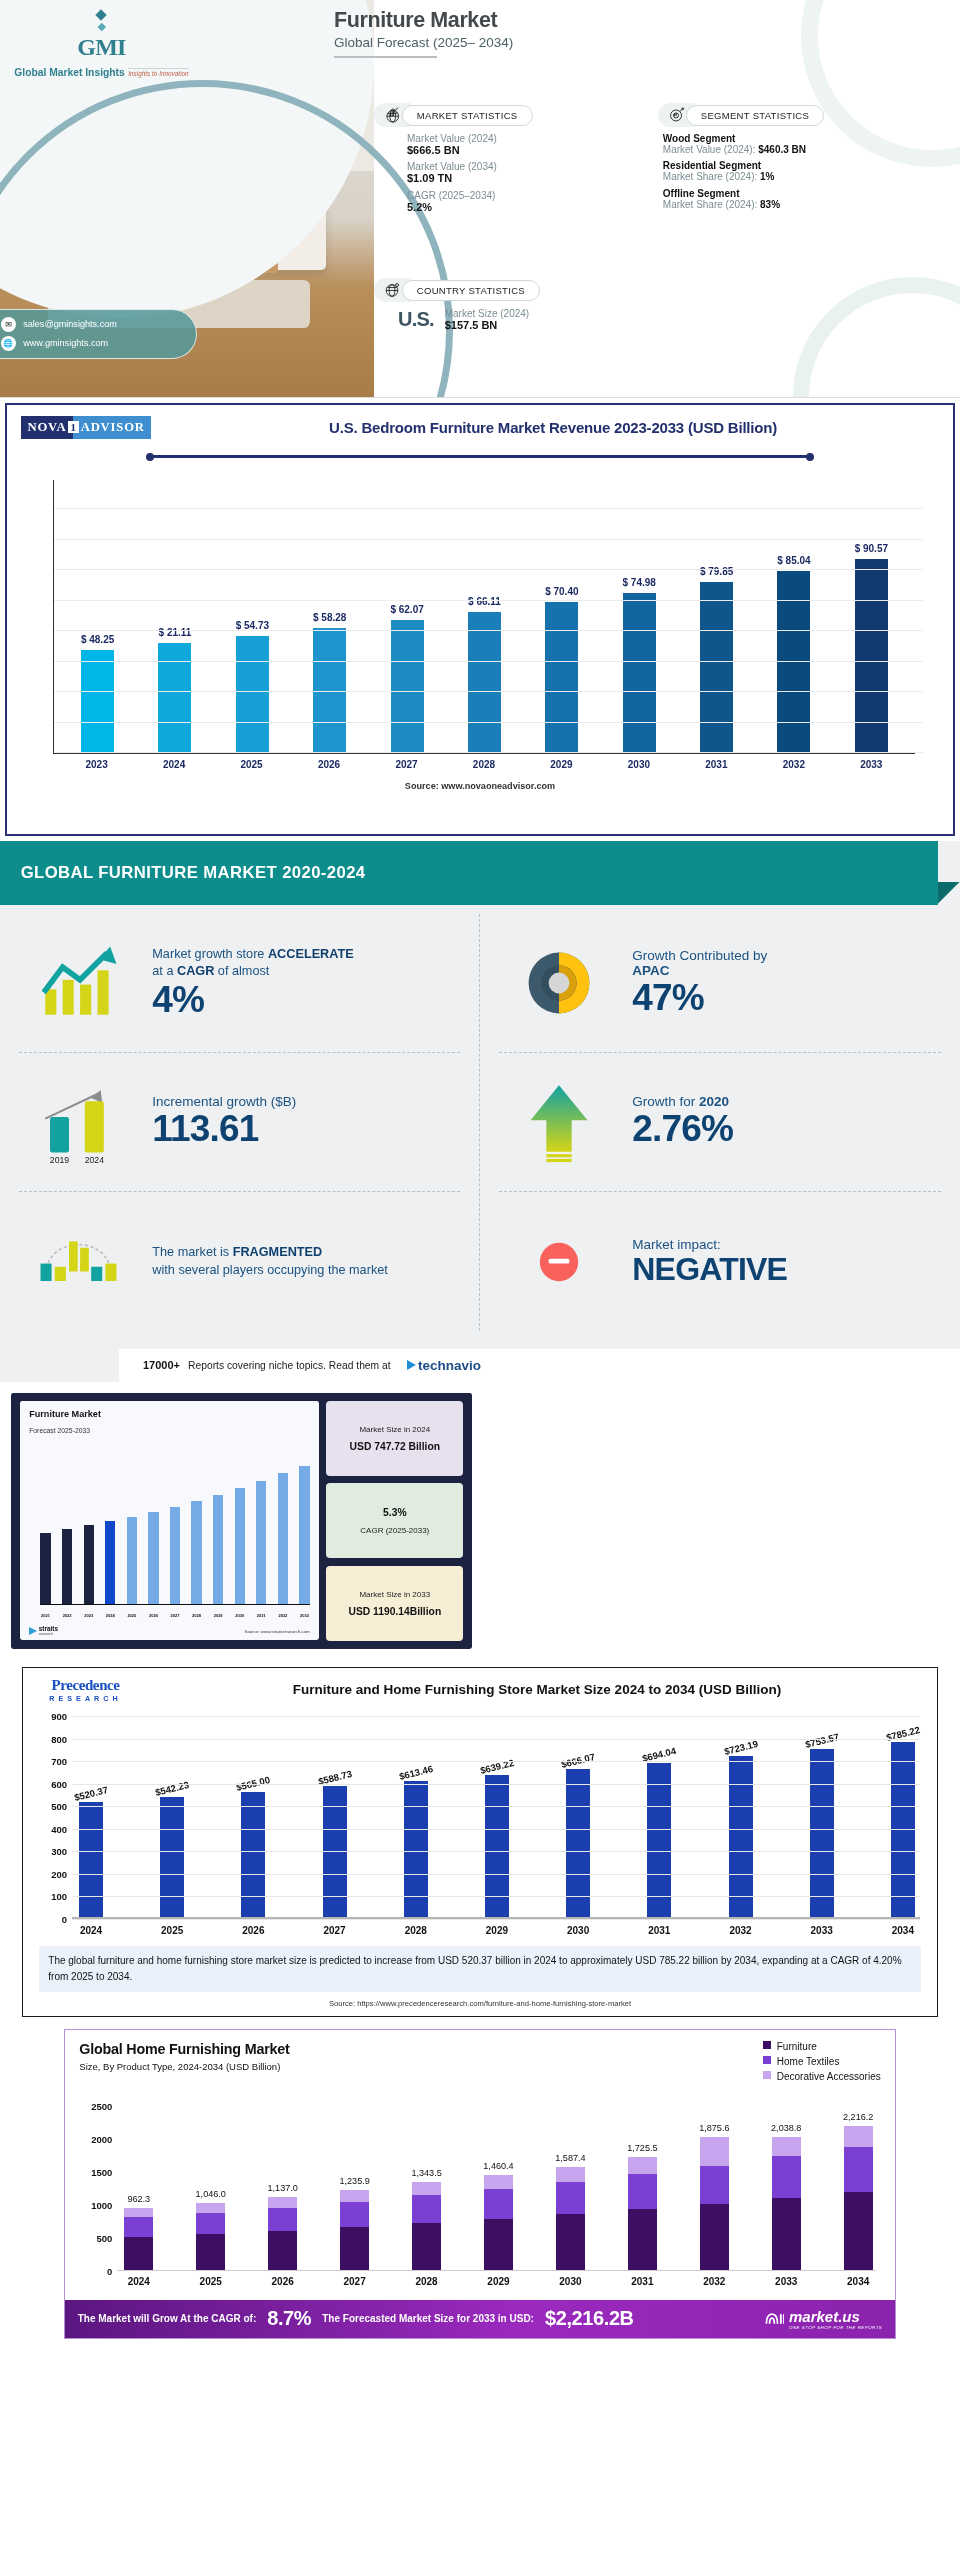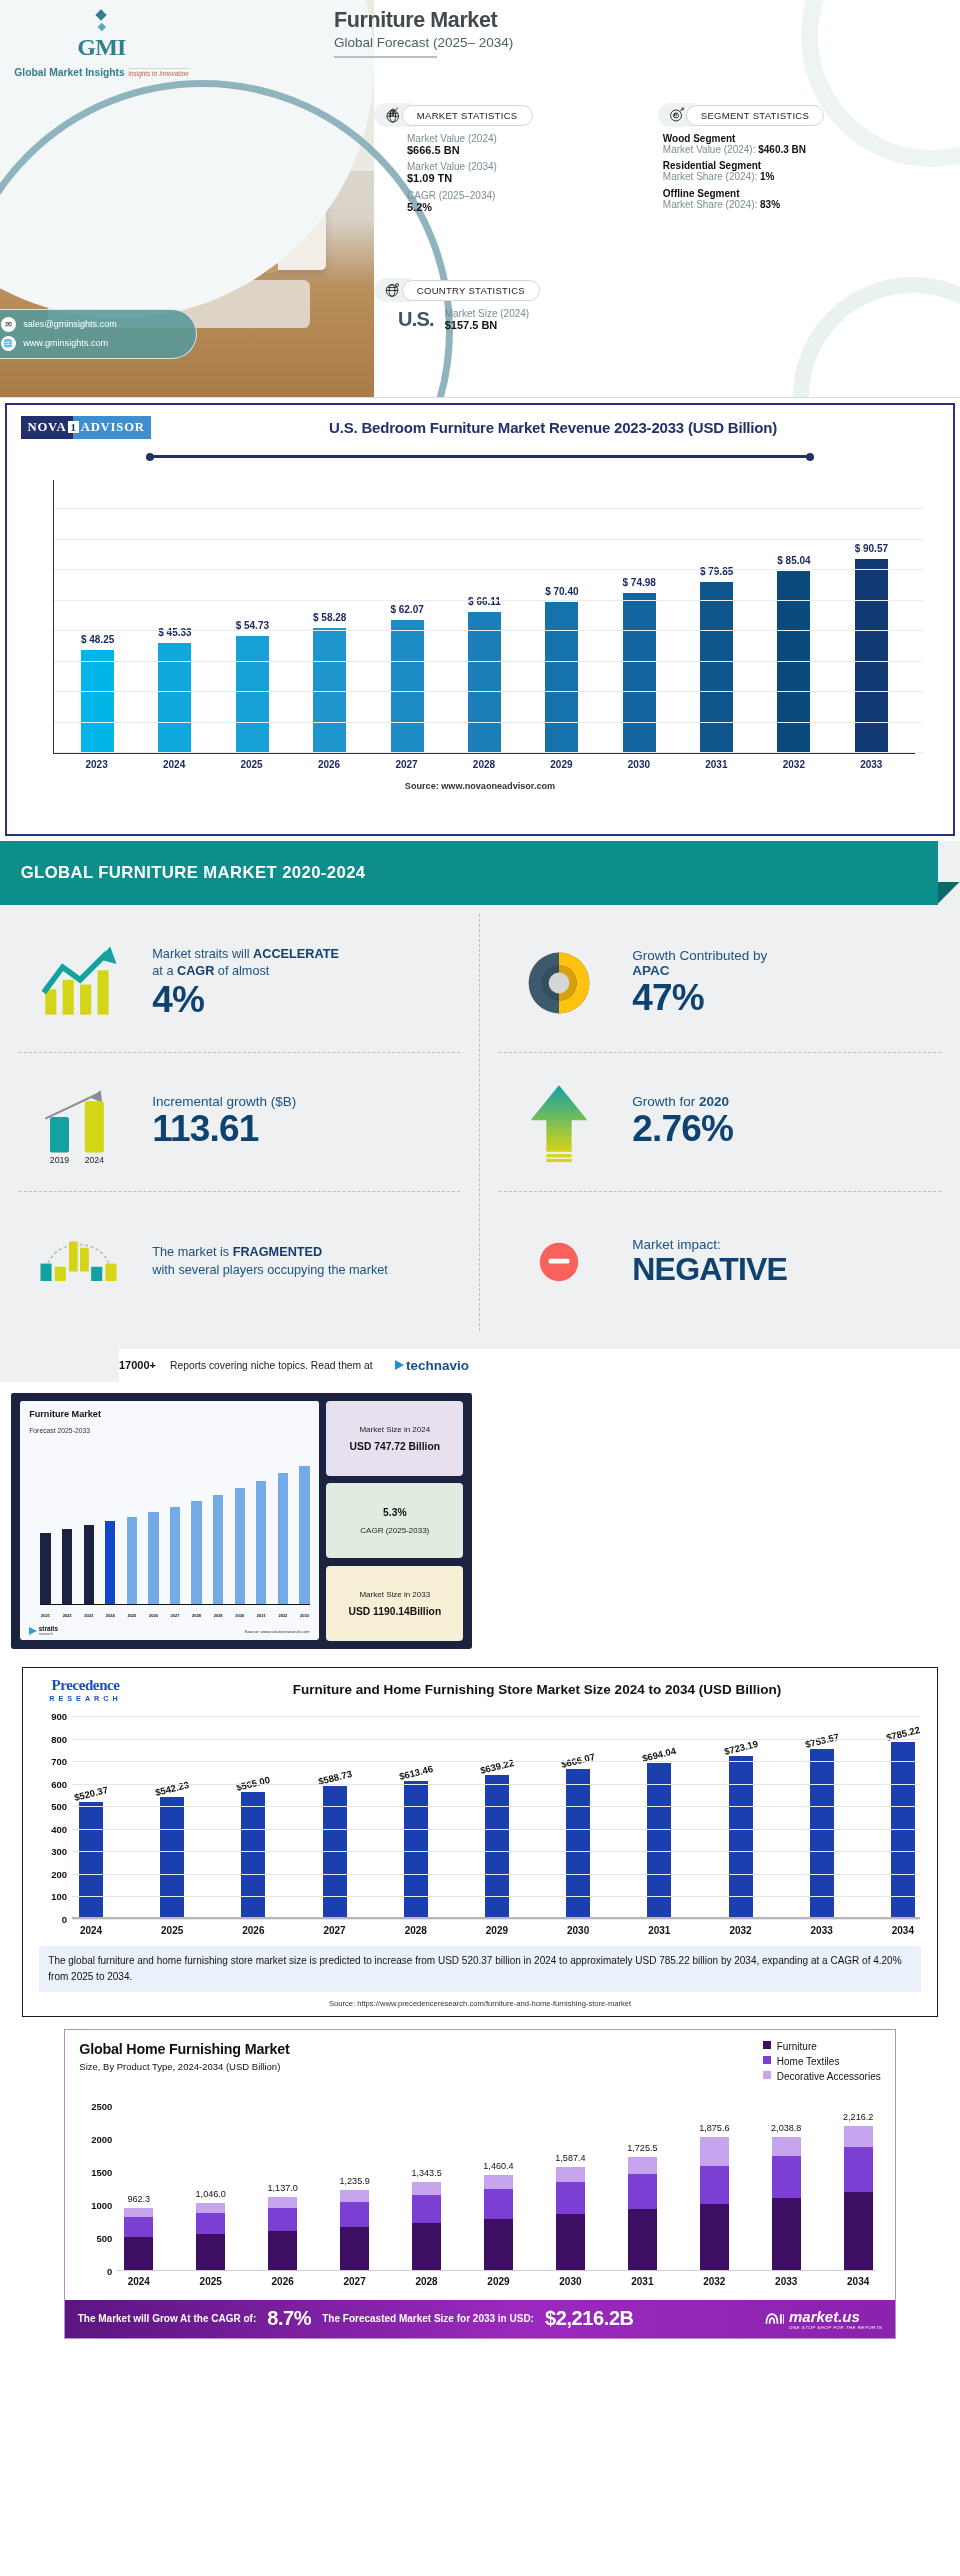--- a/index.html
+++ b/index.html
@@ -156,21 +156,21 @@
   .gfm-cell:last-child { border-bottom:none; }
   .gfm-ico { width:119px; display:flex; align-items:center; justify-content:center;}
   .gfm-txt { flex:1; color:#1b4a7a;}
   .gfm-txt .lead { font-size:12.7px; line-height:1.35; color:#1b5282;}
   .gfm-txt .lead b { color:#104070; }
   .gfm-txt .big { font-size:37px; font-weight:bold; color:#0d4271; letter-spacing:-0.8px; line-height:1.1;}
   .gfm-txt .big.sm { font-size:32px; }
   .gfm-txt .mid { font-size:13.5px; color:#1b5282;}
   .gfm-footer {
     position:absolute; left:119px; right:0; bottom:0; height:33px; background:#fff;
-    display:flex; align-items:center; gap:14px;
+    display:flex; align-items:center; padding-left:24px; gap:8px;
   }
   .gfm-footer .cnt { font-size:11px; font-weight:bold; color:#111;}
   .gfm-footer .txt { font-size:10.3px; color:#222;}
   .gfm-footer .tech { margin-left:8px; color:#1d4e89; font-weight:bold; font-size:13.5px; display:flex;align-items:center;gap:2.4px;}
   .gfm-footer .tri { width:0;height:0;border-left:9.5px solid #1f8fd6;border-top:5.6px solid transparent;border-bottom:5.6px solid transparent;}
 
   
   .straits { background:#fff; padding:11px 0 8px 11px;}
   .straits-card { width:461px; background:#1b2340; border-radius:2.4px; padding:8.7px; display:flex; gap:7.2px;}
   .straits-chart { flex:1; background:#f8f9fd; border-radius:2.4px; padding:8px 9.5px; position:relative; height:239px;}
@@ -372,21 +372,21 @@
         <div class="dot" style="left:0"></div>
         <div class="dot" style="right:0"></div>
     </div>
     <div class="nova-plot" id="nova-plot">
       <div class="nova-bars" id="nova-bars">
           <div class="nbar">
             <span class="val">$ 48.25</span>
             <div class="fill" style="height:103px;background:#00b5e8"></div>
           </div>
           <div class="nbar">
-            <span class="val">$ 45.33</span>
+            <span class="val">$ 21.11</span>
             <div class="fill" style="height:110px;background:#0fa8dd"></div>
           </div>
           <div class="nbar">
             <span class="val">$ 54.73</span>
             <div class="fill" style="height:117px;background:#17a0d6"></div>
           </div>
           <div class="nbar">
             <span class="val">$ 58.28</span>
             <div class="fill" style="height:125px;background:#1e96cd"></div>
           </div>
@@ -458,21 +458,21 @@
             <svg width="95" height="80" viewBox="0 0 120 100">
               <rect x="18" y="58" width="14" height="32" fill="#d4d516"></rect>
               <rect x="40" y="46" width="14" height="44" fill="#d4d516"></rect>
               <rect x="62" y="52" width="14" height="38" fill="#d4d516"></rect>
               <rect x="84" y="34" width="14" height="56" fill="#d4d516"></rect>
               <polyline points="16,62 40,30 62,46 96,12" stroke="#12a2a0" stroke-width="7" fill="none"></polyline>
               <polygon points="100,4 108,26 86,20" fill="#12a2a0"></polygon>
             </svg>
           </div>
           <div class="gfm-txt">
-            <div class="lead"><span>Market straits will </span><b>ACCELERATE</b></div>
+            <div class="lead"><span>Market growth store </span><b>ACCELERATE</b></div>
             <div class="lead"><span>at a </span><b>CAGR</b><span> of almost</span></div>
             <div class="big">4%</div>
           </div>
         </div>
 
         <div class="gfm-cell">
           <div class="gfm-ico">
             <svg width="95" height="87" viewBox="0 0 120 110">
               <line x1="18" y1="50" x2="86" y2="18" stroke="#8d8d8d" stroke-width="2.5"></line>
               <polygon points="88,14 90,30 76,24" fill="#8d8d8d"></polygon>

